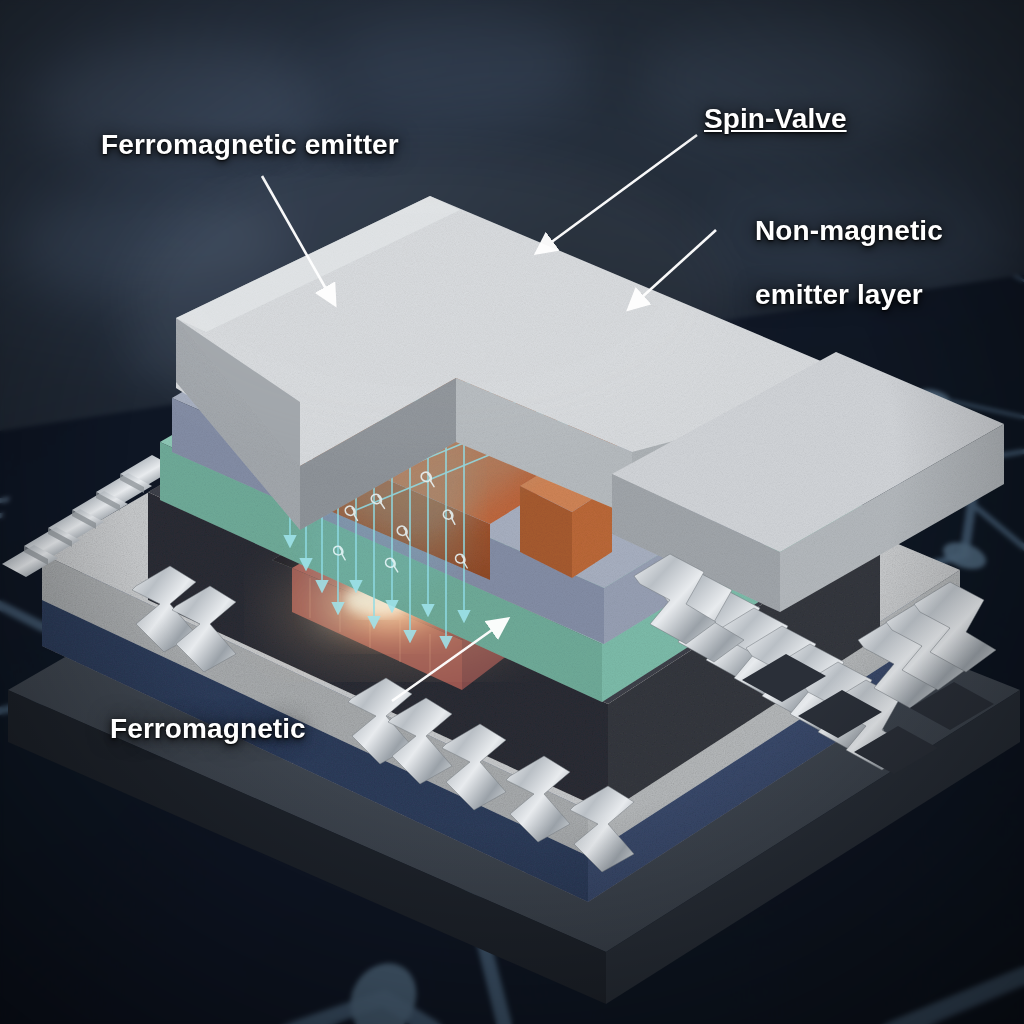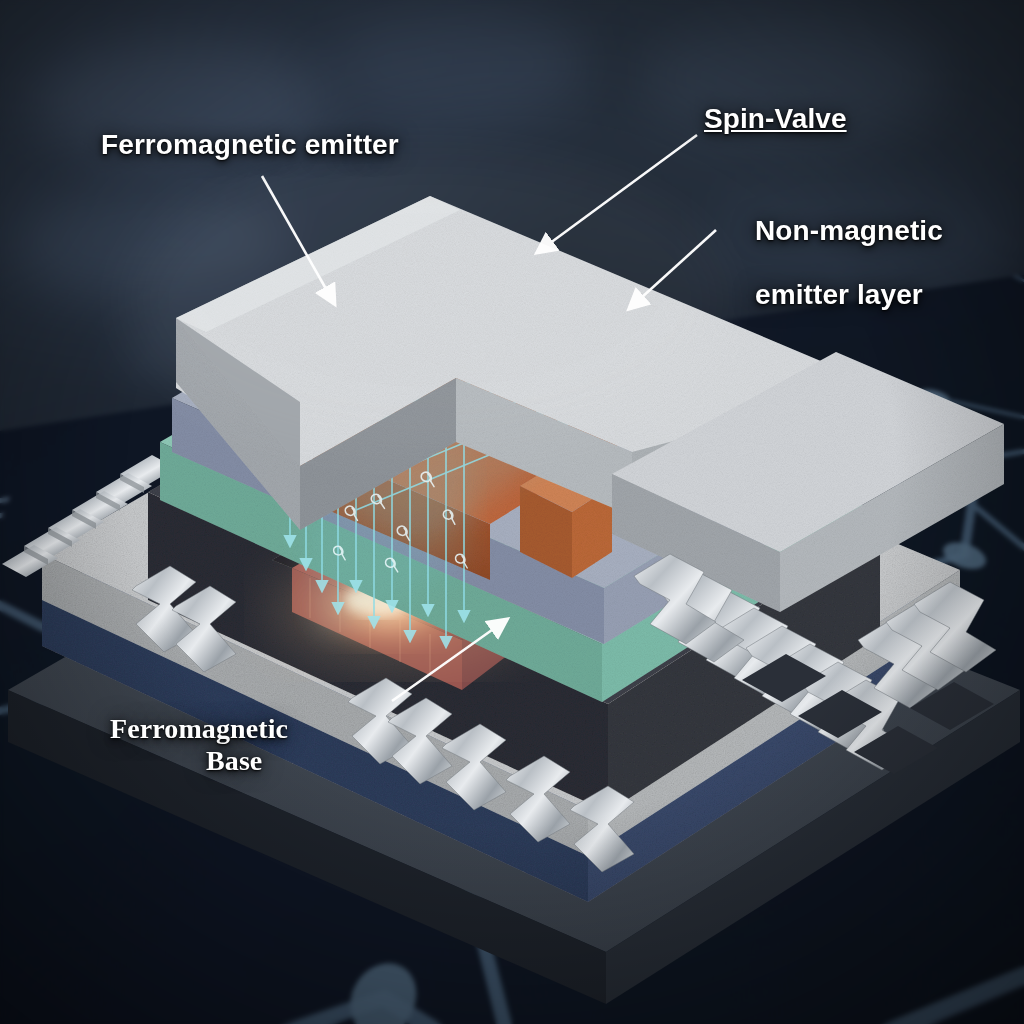--- a/index.html
+++ b/index.html
@@ -41,21 +41,21 @@
   
   .label{
     position:absolute;color:#ffffff;font-weight:700;
     font-size:28px;line-height:1.14;letter-spacing:.1px;
     text-shadow:0 2px 7px rgba(0,0,0,.92),0 0 22px rgba(0,0,0,.75),0 1px 2px rgba(0,0,0,.9);
     white-space:pre-line;pointer-events:none;
   }
   #lbl-emitter{left:101px;top:129px;}
   #lbl-spinvalve{left:704px;top:103px;text-decoration:underline;}
   #lbl-spacer{left:727px;top:183px;margin-left:28px;}
-  #lbl-base{left:110px;top:681px;text-align:left;font-family:Liberation Serif, serif;}
+  #lbl-base{left:110px;top:681px;text-align:right;}
   #lbl-base .l2{display:block;padding-left:96px;}
 </style>
 </head>
 <body>
 
 <div id="stage">
 
   <div class="bg-base"></div>
 
   <div class="bokeh" style="left:30px;top:40px;width:300px;height:120px;background:#4b5a70;"></div>
@@ -462,16 +462,15 @@
 
   <div class="label" id="lbl-spinvalve">Spin-Valve</div>
 
   <div class="label" id="lbl-spacer">
     <span>Non-magnetic</span><br>
     <span>emitter layer</span>
   </div>
 
   <div class="label" id="lbl-base">
     <span>Ferromagnetic</span>
-    <span class="l2">Base</span>
   </div>
 
 </div>
 
 </body></html>

